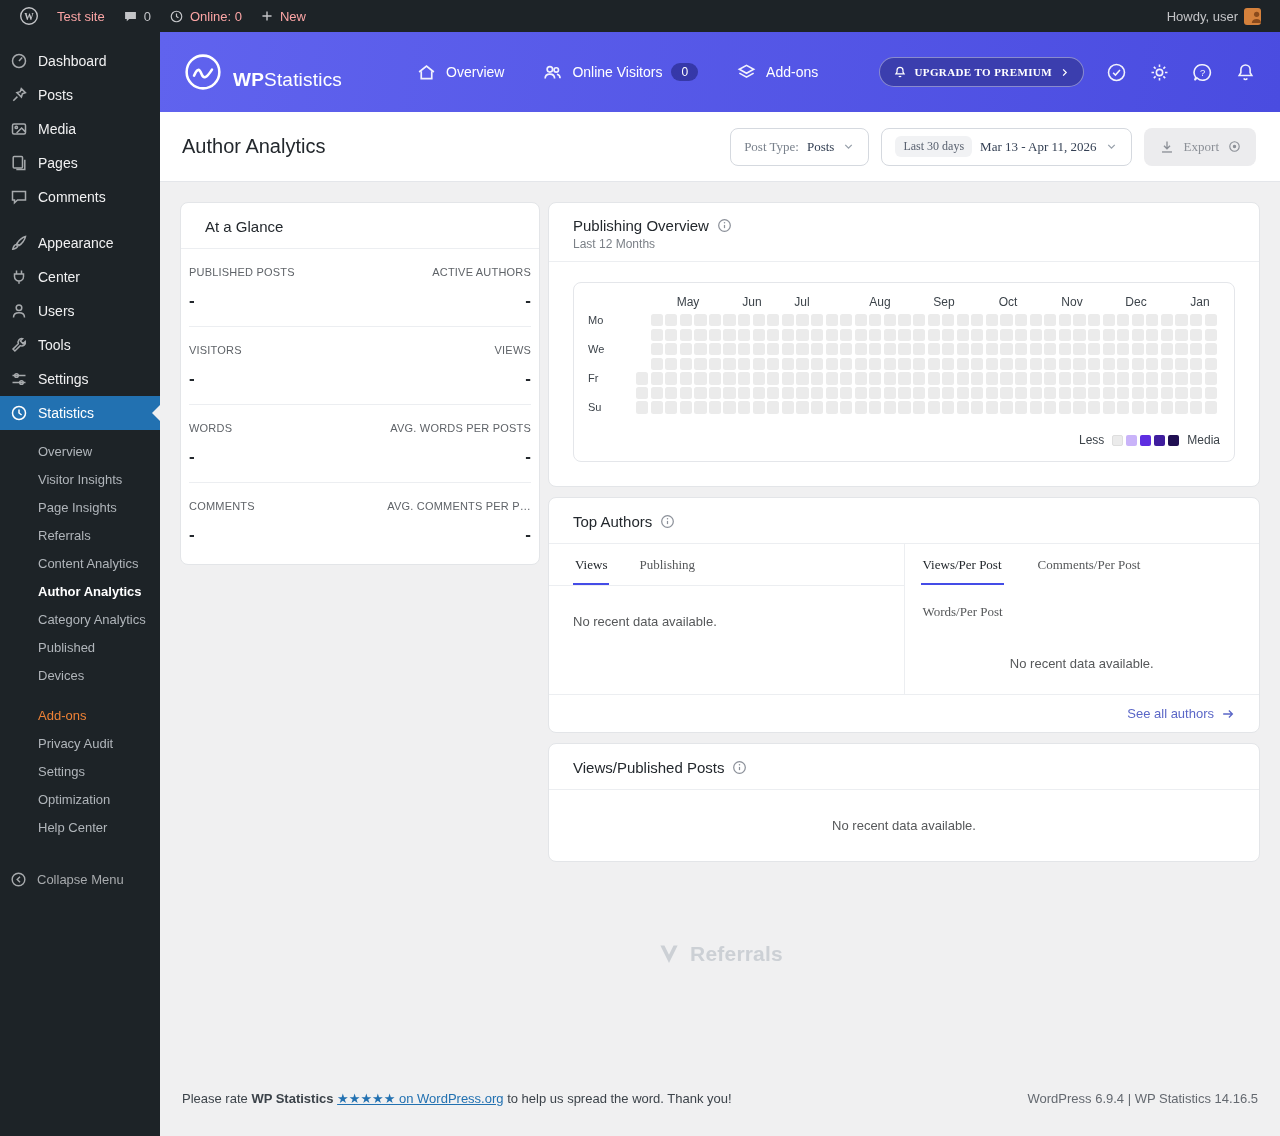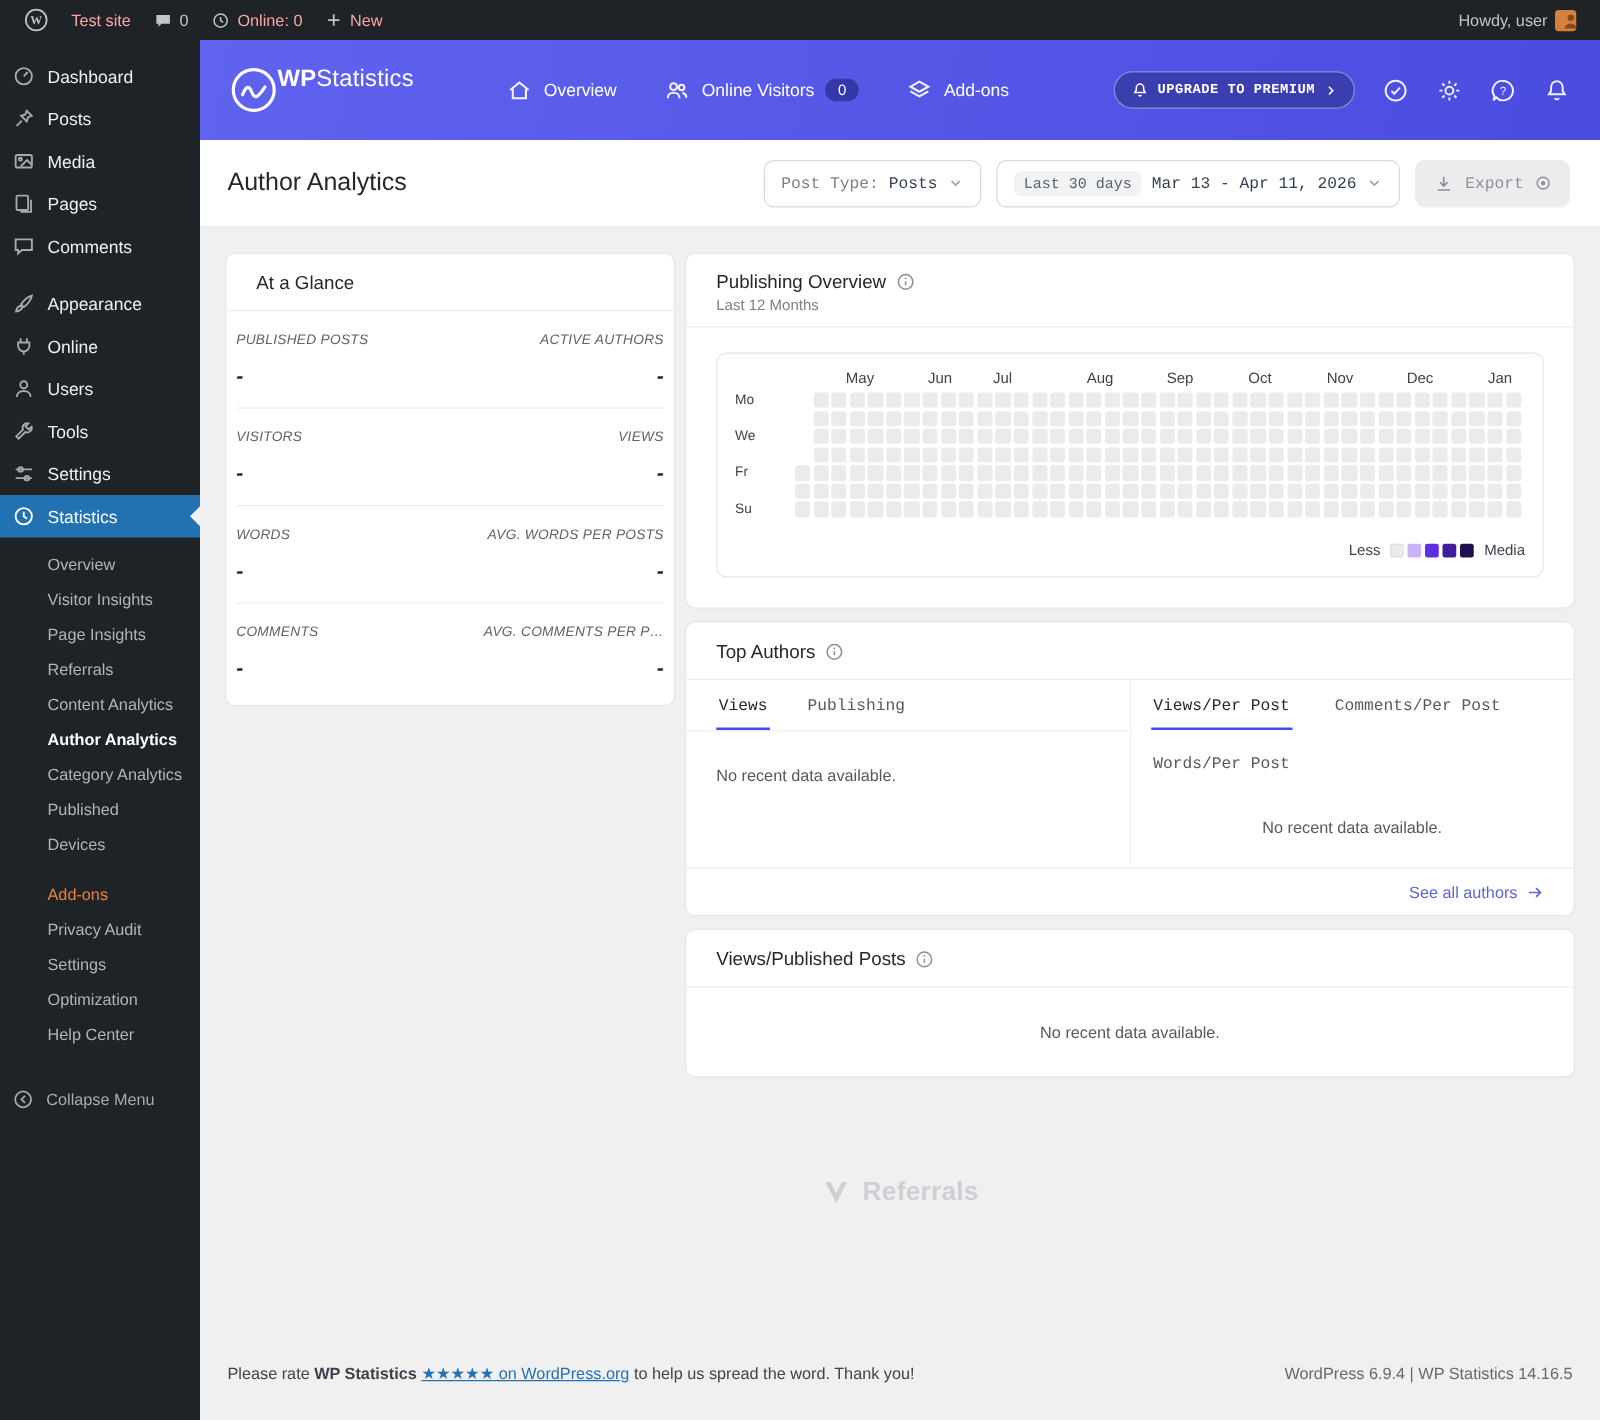--- a/index.html
+++ b/index.html
@@ -3,21 +3,21 @@
 <meta charset="utf-8">
 <style>
   * { box-sizing: border-box; margin: 0; padding: 0; }
   html,body { width:1280px; height:1136px; }
   body {
     font-family:"Liberation Sans", sans-serif;
     background:#f0f0f1; color:#23282d;
     overflow:hidden; font-size:13px;
   }
   svg { display:block; }
-  button { font-family:Liberation Mono, monospace; background:none; border:none; cursor:pointer; }
+  button { font-family:Liberation Serif, serif; background:none; border:none; cursor:pointer; }
 
   
   .adminbar { height:32px; background:#1d2327; color:#c3c4c7;
     display:flex; justify-content:space-between; align-items:stretch;
     padding:0 10px; font-size:13px; }
   .ab-group { display:flex; align-items:stretch; }
   .ab-item { display:flex; align-items:center; gap:6px; padding:0 9px; cursor:pointer; color:#c3c4c7; }
   .ab-item .lab { color:#fca5a5; }
   .ab-site { color:#f0f0f1; }
   .avatar { width:17px; height:17px; border-radius:3px; background:#d5813c; display:flex; align-items:center; justify-content:flex-end; overflow:hidden; }
@@ -39,21 +39,21 @@
   .submenu-item.current { color:#fff; font-weight:700; }
   .submenu-item.accent { color:#ef8236; margin-top:12px; }
   .collapse-item { display:flex; align-items:center; gap:10px; padding:9px 10px; margin-top:16px; color:#a7aaad; font-size:13px; cursor:pointer; }
 
   
   .main { flex:1; min-width:0; display:flex; flex-direction:column; }
 
   
   .pluginbar { height:80px; background:linear-gradient(100deg,#6063ee 0%,#4a4ce0 100%);
     display:flex; align-items:center; padding:0 24px; color:#fff; flex-shrink:0; }
-  .brand { display:flex; align-items:flex-start; cursor:pointer; }
+  .brand { display:flex; align-items:flex-end; gap:11px; cursor:pointer; }
   .brand-text { font-size:19px; letter-spacing:.2px; }
   .brand-bold { font-weight:700; }
   .pb-nav { display:flex; gap:38px; margin-left:74px; align-items:center; }
   .pb-nav-item { display:flex; align-items:center; gap:9px; font-size:14px; color:#fff; cursor:pointer; }
   .pb-badge { background:rgba(10,12,80,.42); border-radius:11px; padding:2px 10px; font-size:12px; }
   .pb-right { margin-left:auto; display:flex; align-items:center; gap:22px; }
   .upgrade-btn { display:flex; align-items:center; gap:7px; background:#3b3eae;
     border:1px solid rgba(255,255,255,.4); border-radius:16px; padding:7px 13px;
     font-size:11px; font-weight:700; letter-spacing:.4px; color:#fff; }
   .pb-icon { width:21px; height:21px; color:#fff; opacity:.92; cursor:pointer; }
@@ -75,21 +75,21 @@
   
   .content { flex:1; min-height:0; background:#f0f0f1; padding:20px; display:flex; flex-direction:column; }
   .cards { display:flex; gap:8px; align-items:flex-start; }
   .card { background:#fff; border:1px solid #e3e5e8; border-radius:8px; }
   .card-header { padding:15px 24px 13px; border-bottom:1px solid #eceef1; display:flex; align-items:center; gap:8px; }
   .card-title { font-size:15px; font-weight:500; color:#23282d; }
   .info-icon { color:#8b9099; cursor:pointer; }
 
   
   .glance-card { width:360px; flex-shrink:0; }
-  .glance-body { padding:0 8px 4px;font-style:italic; }
+  .glance-body { padding:0 8px 4px; }
   .glance-row { display:flex; justify-content:space-between; padding:17px 0 15px; border-bottom:1px solid #eceef1; }
   .glance-row:last-child { border-bottom:none; }
   .metric .m-label { font-size:11px; color:#5f6368; letter-spacing:.2px; }
   .metric .m-value { font-size:17px; font-weight:600; color:#23282d; margin-top:13px; }
   .metric.right { text-align:right; }
 
   .col-right { flex:1; min-width:0; display:flex; flex-direction:column; gap:10px; }
 
   
   .po-header { padding:14px 24px 10px; border-bottom:1px solid #eceef1; }
@@ -237,21 +237,21 @@
       <span class="mi-label">Appearance</span>
     </div>
     <div class="menu-item">
       <span class="mi-icon">
         <svg width="18" height="18" viewBox="0 0 18 18" fill="none" stroke="currentColor" stroke-width="1.5">
             <path d="M6.5 2.5V6M11.5 2.5V6"></path>
             <path d="M4.5 6h9v2.6a4.5 4.5 0 0 1-9 0z"></path>
             <path d="M9 13.2v2.6"></path>
           </svg>
       </span>
-      <span class="mi-label">Online</span>
+      <span class="mi-label">Center</span>
     </div>
     <div class="menu-item">
       <span class="mi-icon">
         <svg width="18" height="18" viewBox="0 0 18 18" fill="none" stroke="currentColor" stroke-width="1.5">
             <circle cx="9" cy="5.8" r="2.8"></circle>
             <path d="M3.5 15.5c0-3 2.4-4.7 5.5-4.7s5.5 1.7 5.5 4.7"></path>
           </svg>
       </span>
       <span class="mi-label">Users</span>
     </div>

